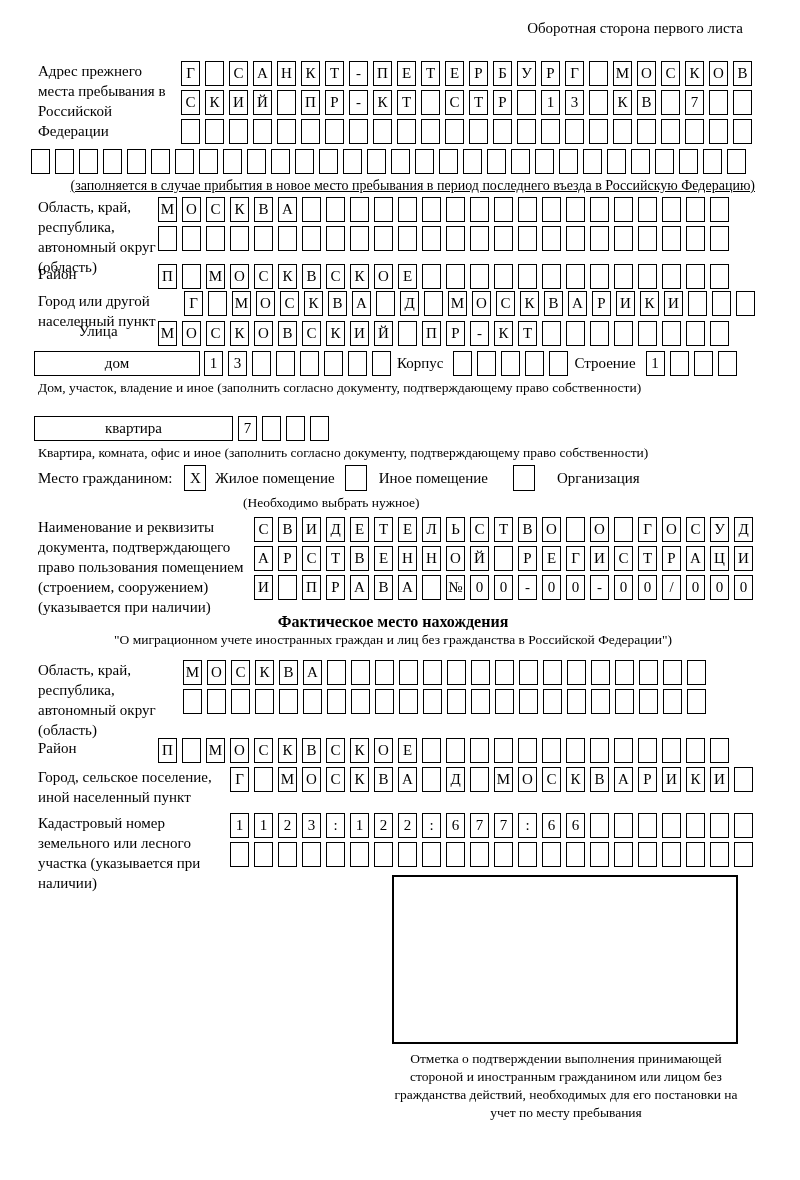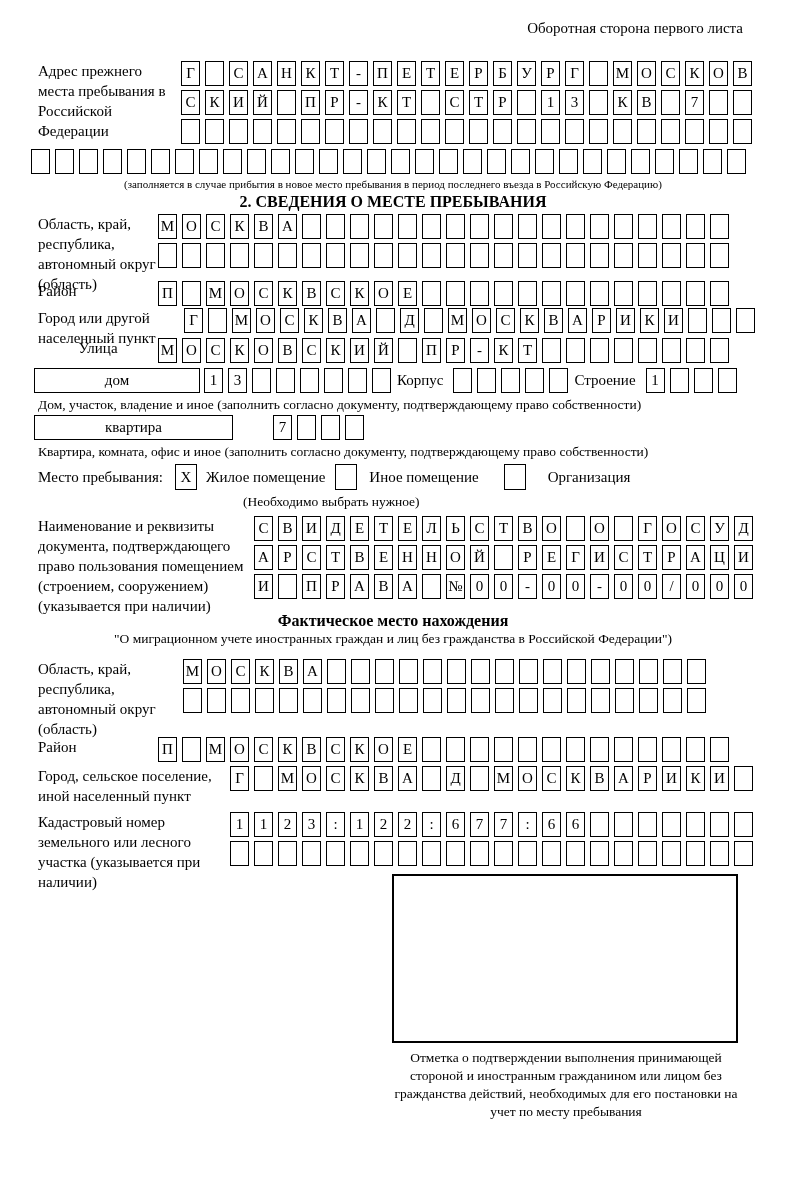--- a/index.html
+++ b/index.html
@@ -27,21 +27,21 @@
   .flabel { flex-shrink: 0; font-size: 15px; line-height: 20px; padding-left: 7px; }
   .w150 { width: 150px; } .w127 { width: 127px; } .w153 { width: 153px; }
   .w223 { width: 223px; } .w152 { width: 152px; } .w199 { width: 199px; }
 
   .labelbox {
     flex-shrink: 0; height: 25px; border: 1.8px solid #000;
     display: flex; align-items: center; justify-content: center; font-size: 15px;
   }
   .inline-label { font-size: 15px; line-height: 25px; margin: 0 6px; white-space: nowrap; }
 
-  .note-center { text-align: center; font-size: 11px; }
+  .note-center { text-align: right; font-size: 14px; text-decoration: underline; }
   .note-left { font-size: 13.5px; padding-left: 7px; }
   .section-title, .fact-title { text-align: center; font-size: 16px; font-weight: bold; }
   .fact-note { text-align: center; font-size: 13.5px; }
 
   .checkbox { width: 22px; height: 26px; }
   .type-row { display: flex; align-items: center; font-size: 15px; }
   .type-label { padding-left: 7px; white-space: nowrap; }
   .opt-label { white-space: nowrap; }
 
   
@@ -50,21 +50,21 @@
   .b-note1  { margin-top: 4px; }
   .b-title  { margin-top: 3px; }
   .b-oblast { margin-top: 3px; height: 54px; }
   .b-raion  { margin-top: 13px; height: 25px; }
   .b-city   { margin-top: 2px; height: 25px; }
   .b-street { margin-top: 5px; height: 25px; text-align: center; }
   .b-house  { margin-top: 5px; height: 25px; display: flex; align-items: flex-start; }
   .b-house .labelbox { margin-left: 3px; width: 166px; }
   .b-house .cells { margin-left: 4px; }
   .b-hnote  { margin-top: 4px; }
-  .b-apt    { margin-top: 2px; height: 25px; display: flex; align-items: flex-start; gap: 35px; }
+  .b-apt    { margin-top: 20px; height: 25px; display: flex; align-items: flex-start; }
   .b-apt .labelbox { margin-left: 3px; width: 199px; }
   .b-apt .cells { margin-left: 5px; }
   .b-anote  { margin-top: 4px; }
   .b-type   { margin-top: 4px; height: 26px; }
   .b-tnote  { margin-top: 4px; margin-left: 212px; font-size: 13.5px; }
   .b-doc    { margin-top: 6px; height: 83px; }
   .b-ftitle { margin-top: 13px; }
   .b-fnote1 { margin-top: 5px; }
   .b-fnote2 { margin-top: 1px; }
   .b-foblast{ margin-top: 12px; height: 54px; }
@@ -194,21 +194,20 @@
       <div class="cell"></div>
       <div class="cell"></div>
       <div class="cell"></div>
       <div class="cell"></div>
       <div class="cell"></div>
       <div class="cell"></div>
       <div class="cell"></div>
     </div>
   <div class="note-center b-note1">(заполняется в случае прибытия в новое место пребывания в период последнего въезда в Российскую Федерацию)</div>
 
-  <div class="section-title b-title">2. СВЕДЕНИЯ О МЕСТЕ ПРЕБЫВАНИЯ</div>
 
   <div class="frow b-oblast">
     <div class="flabel w127">Область, край, республика, автономный округ (область)</div>
     <div class="cellcol">
       <div class="cells">
           <div class="cell">М</div>
           <div class="cell">О</div>
           <div class="cell">С</div>
           <div class="cell">К</div>
           <div class="cell">В</div>
@@ -386,21 +385,21 @@
     <div class="cells">
         <div class="cell">7</div>
         <div class="cell"></div>
         <div class="cell"></div>
         <div class="cell"></div>
       </div>
   </div>
   <div class="note-left b-anote">Квартира, комната, офис и иное (заполнить согласно документу, подтверждающему право собственности)</div>
 
   <div class="type-row b-type">
-    <div class="type-label">Место пребывания:</div>
+    <div class="type-label">Место гражданином:</div>
     <div class="cell checkbox mlX12">X</div>
     <div class="opt-label mlX9">Жилое помещение</div>
     <div class="cell checkbox mlX10"></div>
     <div class="opt-label mlX12">Иное помещение</div>
     <div class="cell checkbox mlX25"></div>
     <div class="opt-label mlX22">Организация</div>
   </div>
   <div class="b-tnote">(Необходимо выбрать нужное)</div>
 
   <div class="frow b-doc">

